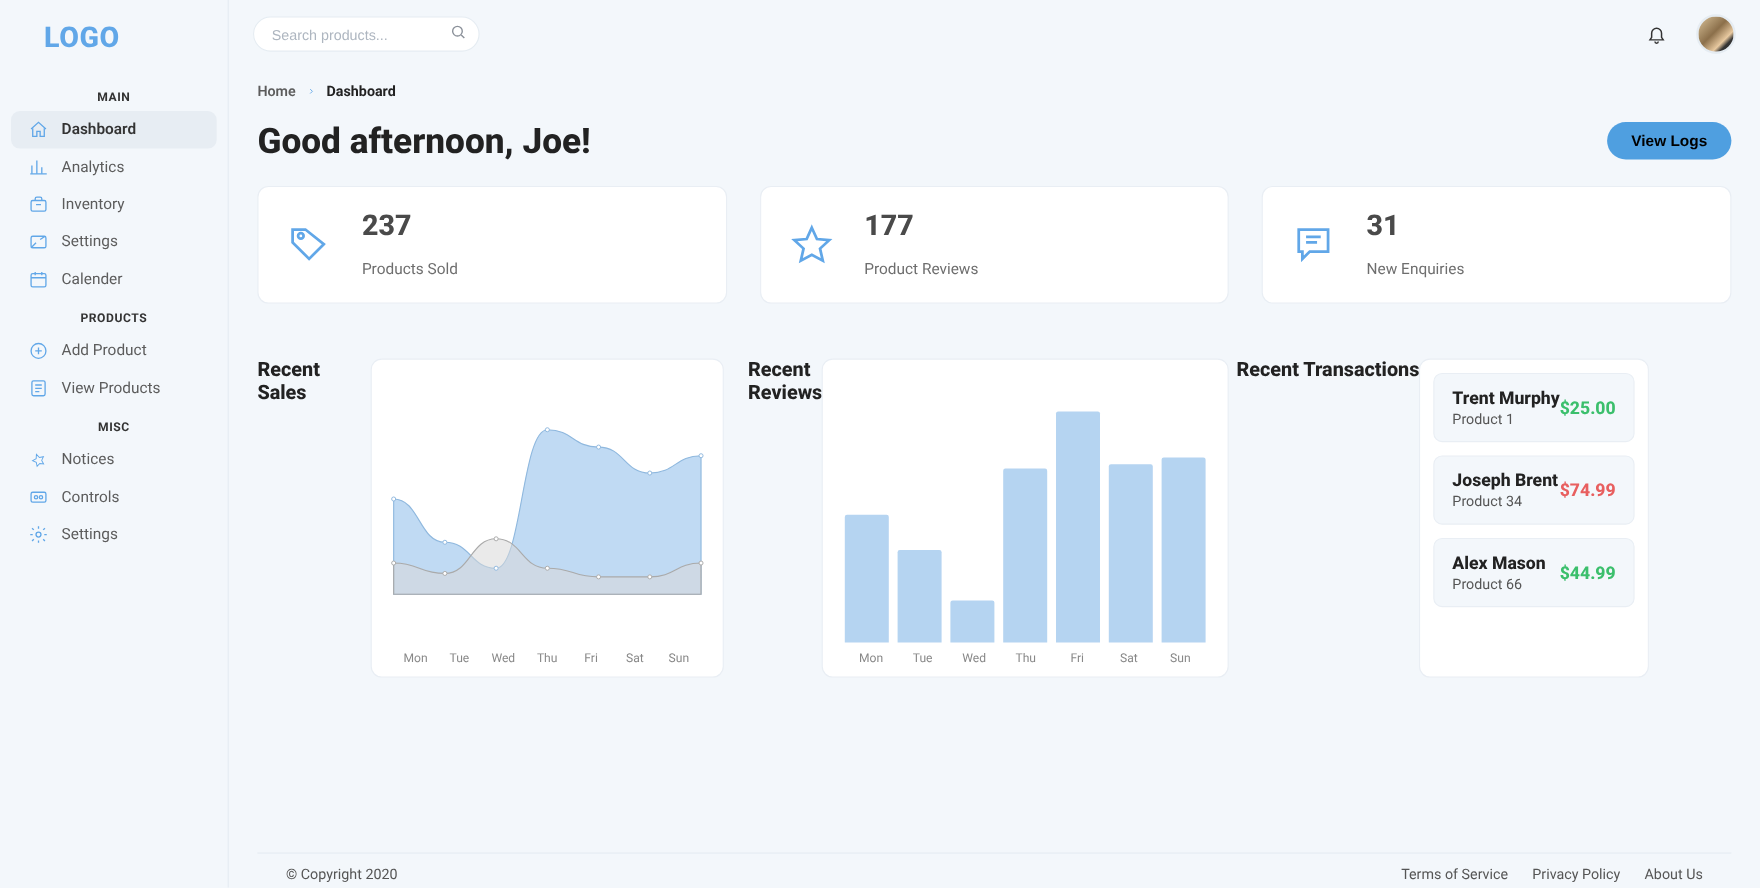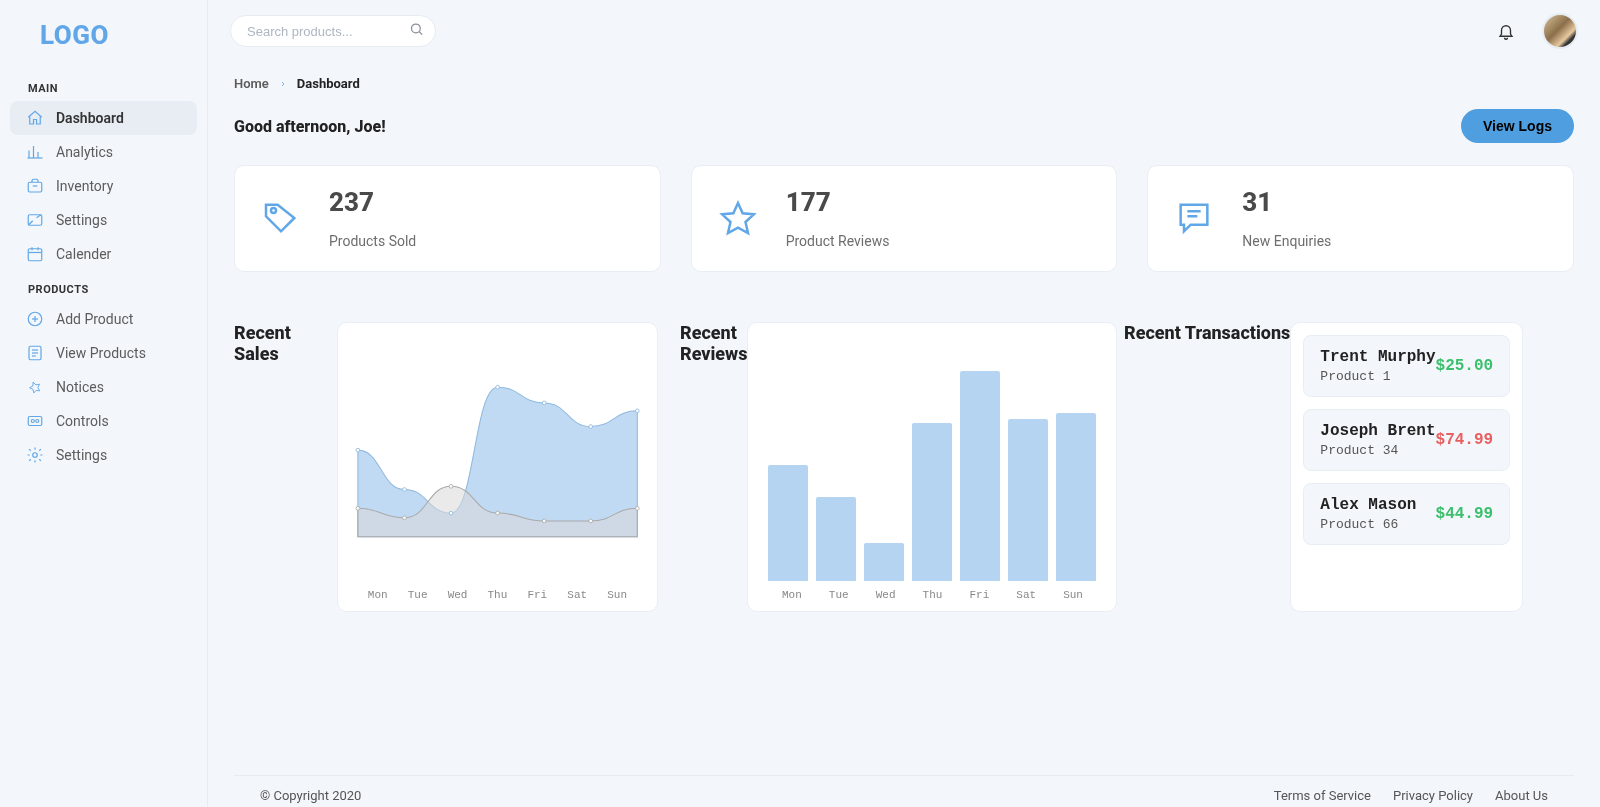--- a/index.html
+++ b/index.html
@@ -3,21 +3,21 @@
 <meta charset="utf-8">
 <style>
 * { margin: 0; padding: 0; box-sizing: border-box; }
 body { font-family: -apple-system, BlinkMacSystemFont, "Segoe UI", Roboto, sans-serif; background: #f3f7fb; color: #4a4a4a; width: 1600px; height: 807px; overflow: hidden; }
 
 .layout { display: flex; width: 100%; height: 100%; }
 
 
 .sidebar { width: 208px; background: #f3f7fb; border-right: 1px solid #e5ecf2; padding: 0 0 10px 0; display: flex; flex-direction: column; }
 .logo { padding: 20px 40px; font-size: 26px; font-weight: 800; color: #61a7e8; letter-spacing: 0.5px; }
-.sidebar-section-label { padding: 12px 28px 6px; font-size: 11px; font-weight: 700; color: #333; letter-spacing: 0.5px; }
+.sidebar-section-label { padding: 12px 28px 6px; font-size: 11px; font-weight: 700; color: #333; letter-spacing: 0.5px; text-align: center; }
 .sidebar-item { display: flex; align-items: center; gap: 12px; padding: 8px 16px; margin: 0 10px; border-radius: 8px; font-size: 14px; color: #5c5c5c; cursor: pointer; }
 .sidebar-item.active { background: #e7edf3; color: #333; font-weight: 600; }
 .sidebar-item .icon { width: 18px; height: 18px; display: inline-flex; align-items: center; justify-content: center; color: #61a7e8; }
 .sidebar-item .icon svg { width: 18px; height: 18px; stroke: #61a7e8; fill: none; stroke-width: 1.6; }
 
 
 .main-col { flex: 1; display: flex; flex-direction: column; }
 
 
 .topbar { height: 62px; display: flex; align-items: center; padding: 0 22px; gap: 20px; }
@@ -32,39 +32,39 @@
 .avatar { width: 36px; height: 36px; border-radius: 50%; background: linear-gradient(135deg,#d9c29a,#8b6f4a 45%,#e8c9a0 70%,#333 80%); border: 2px solid #e5ecf2; cursor: pointer; }
 
 
 .content { padding: 14px 26px 0 26px; flex: 1; display: flex; flex-direction: column; overflow: hidden; }
 .breadcrumb { display: flex; align-items: center; gap: 10px; font-size: 13px; color: #5c5c5c; margin-bottom: 18px; }
 .breadcrumb .crumb-link { font-weight: 600; cursor: pointer; }
 .breadcrumb .sep svg { width: 8px; height: 8px; stroke: #61a7e8; fill: none; stroke-width: 2.5; }
 .breadcrumb .crumb-current { font-weight: 700; color: #222; }
 
 .page-head { display: flex; align-items: center; justify-content: space-between; margin-bottom: 22px; }
-.page-title { font-size: 16px; font-weight: 800; color: #222; }
+.page-title { font-size: 32px; font-weight: 800; color: #222; }
 .view-logs-btn { background: #4f9fe0; color: #000000; border: none; padding: 9px 22px; border-radius: 20px; font-size: 14px; font-weight: 600; cursor: pointer; }
 
 
 .stats-row { display: flex; gap: 30px; margin-bottom: 50px; }
 .stat-card { flex: 1; background: #fff; border: 1px solid #e9eef4; border-radius: 10px; padding: 22px 26px; display: flex; align-items: center; gap: 28px; }
 .stat-icon { width: 40px; height: 40px; color: #61a7e8; }
 .stat-icon svg { width: 40px; height: 40px; stroke: #61a7e8; fill: none; stroke-width: 1.5; }
 .stat-text .value { font-size: 26px; font-weight: 800; color: #4a4a4a; line-height: 1.1; }
 .stat-text .label { font-size: 14px; color: #6e6e6e; margin-top: 16px; }
 
 
 .panels-row { display: flex; gap: 22px; }
 .panel { display: flex; flex-direction: row; }
 .panel-sales { width: 424px; }
 .panel-reviews { width: 422px; }
 .panel-trans { flex: 1; }
 .panel-title { font-size: 18px; font-weight: 800; color: #222; margin-bottom: 16px; }
-.card { background: #fff; border: 1px solid #e9eef4; border-radius: 10px; padding: 12px 14px 10px; font-family: Liberation Mono, monospace; }
+.card { background: #fff; border: 1px solid #e9eef4; border-radius: 10px; padding: 12px 14px 10px; }
 .chart-card { height: 290px; display: flex; flex-direction: column; }
 .chart-area { flex: 1; position: relative; }
 .chart-xaxis { display: flex; padding: 8px 6px 0; font-size: 11px; color: #888; }
 .chart-xaxis span { flex: 1; text-align: center; }
 
 
 .bars-wrap { flex: 1; display: flex; align-items: flex-end; justify-content: space-around; gap: 8px; padding: 0 6px; }
 .bar { width: 40px; background: #b5d4f1; border-radius: 2px 2px 0 0; }
 
 
@@ -157,20 +157,21 @@
           <span class="icon">
             <svg viewBox="0 0 24 24">
               <rect x="4" y="3" width="16" height="18" rx="2"></rect>
               <path d="M8 8h8"></path>
               <path d="M8 12h8"></path>
               <path d="M8 16h5"></path>
             </svg>
           </span>
           <span>View Products</span>
         </div>
+        <div class="sidebar-section-label">MISC</div>
         <div class="sidebar-item">
           <span class="icon">
             <svg viewBox="0 0 24 24">
               <path d="M12 2l3 7 7 1-5 5 1 7-6-3-6 3 1-7-5-5 7-1z" transform="rotate(-20 12 12) scale(0.7) translate(5 5)"></path>
             </svg>
           </span>
           <span>Notices</span>
         </div>
         <div class="sidebar-item">
           <span class="icon">

